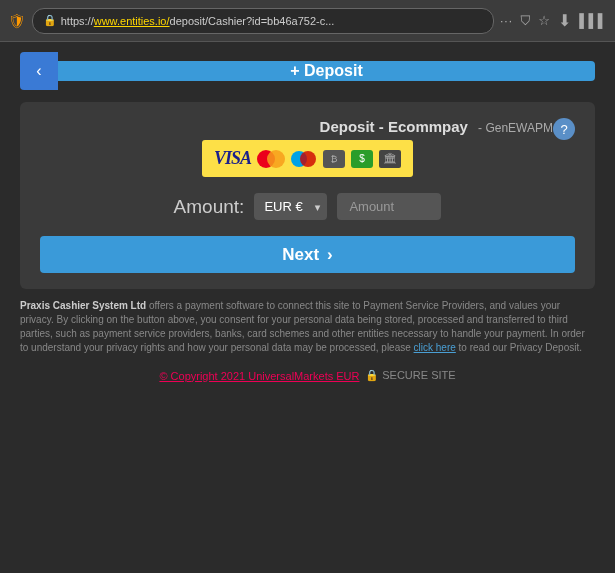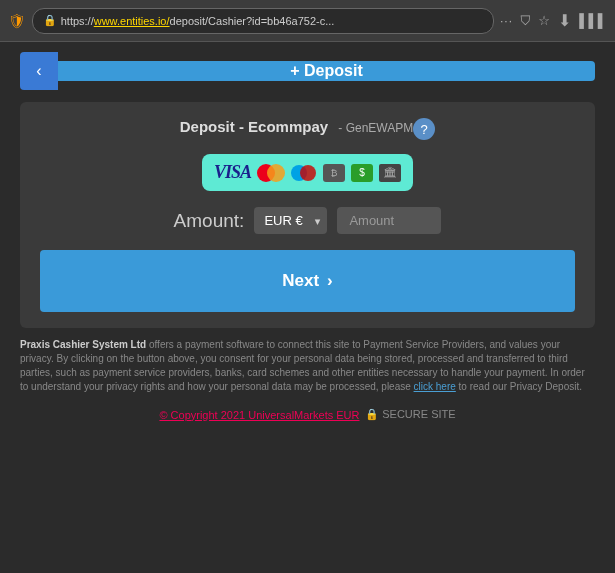--- a/index.html
+++ b/index.html
@@ -108,23 +108,22 @@
 
     
     .card {
       background: #3a3a3a;
       border-radius: 6px;
       padding: 16px 20px;
       margin-bottom: 10px;
     }
     .card-header {
       display: flex;
-      justify-content: center;
+      justify-content: flex-end;
       align-items: flex-start;
-      margin-bottom: 14px;
     }
     .card-title {
       color: #ddd;
       font-size: 15px;
       font-weight: bold;
     }
     .card-title .provider {
       font-weight: normal;
       color: #aaa;
       font-size: 12px;
@@ -144,22 +143,22 @@
       justify-content: center;
     }
 
     
     .payment-logos {
       display: flex;
       justify-content: center;
       margin-bottom: 16px;
     }
     .logos-box {
-      background: #5eead4;
-      border-radius: 8px;
+      background: #fde047;
+      border-radius: 3px;
       padding: 8px 12px;
       display: flex;
       align-items: center;
       gap: 6px;
       text-align: center;
     }
     .visa-text {
       font-family: 'Times New Roman', serif;
       font-size: 18px;
       font-weight: bold;
@@ -299,21 +298,21 @@
     }
     .amount-input::placeholder { color: #999; }
 
     
     .next-btn {
       background: #3a9ad9;
       color: white;
       border: none;
       border-radius: 4px;
       width: 100%;
-      height: 62px;
+      height: 37px;
       font-size: 17px;
       font-weight: bold;
       cursor: pointer;
       display: flex;
       align-items: center;
       justify-content: center;
       gap: 8px;
     }
 
     

